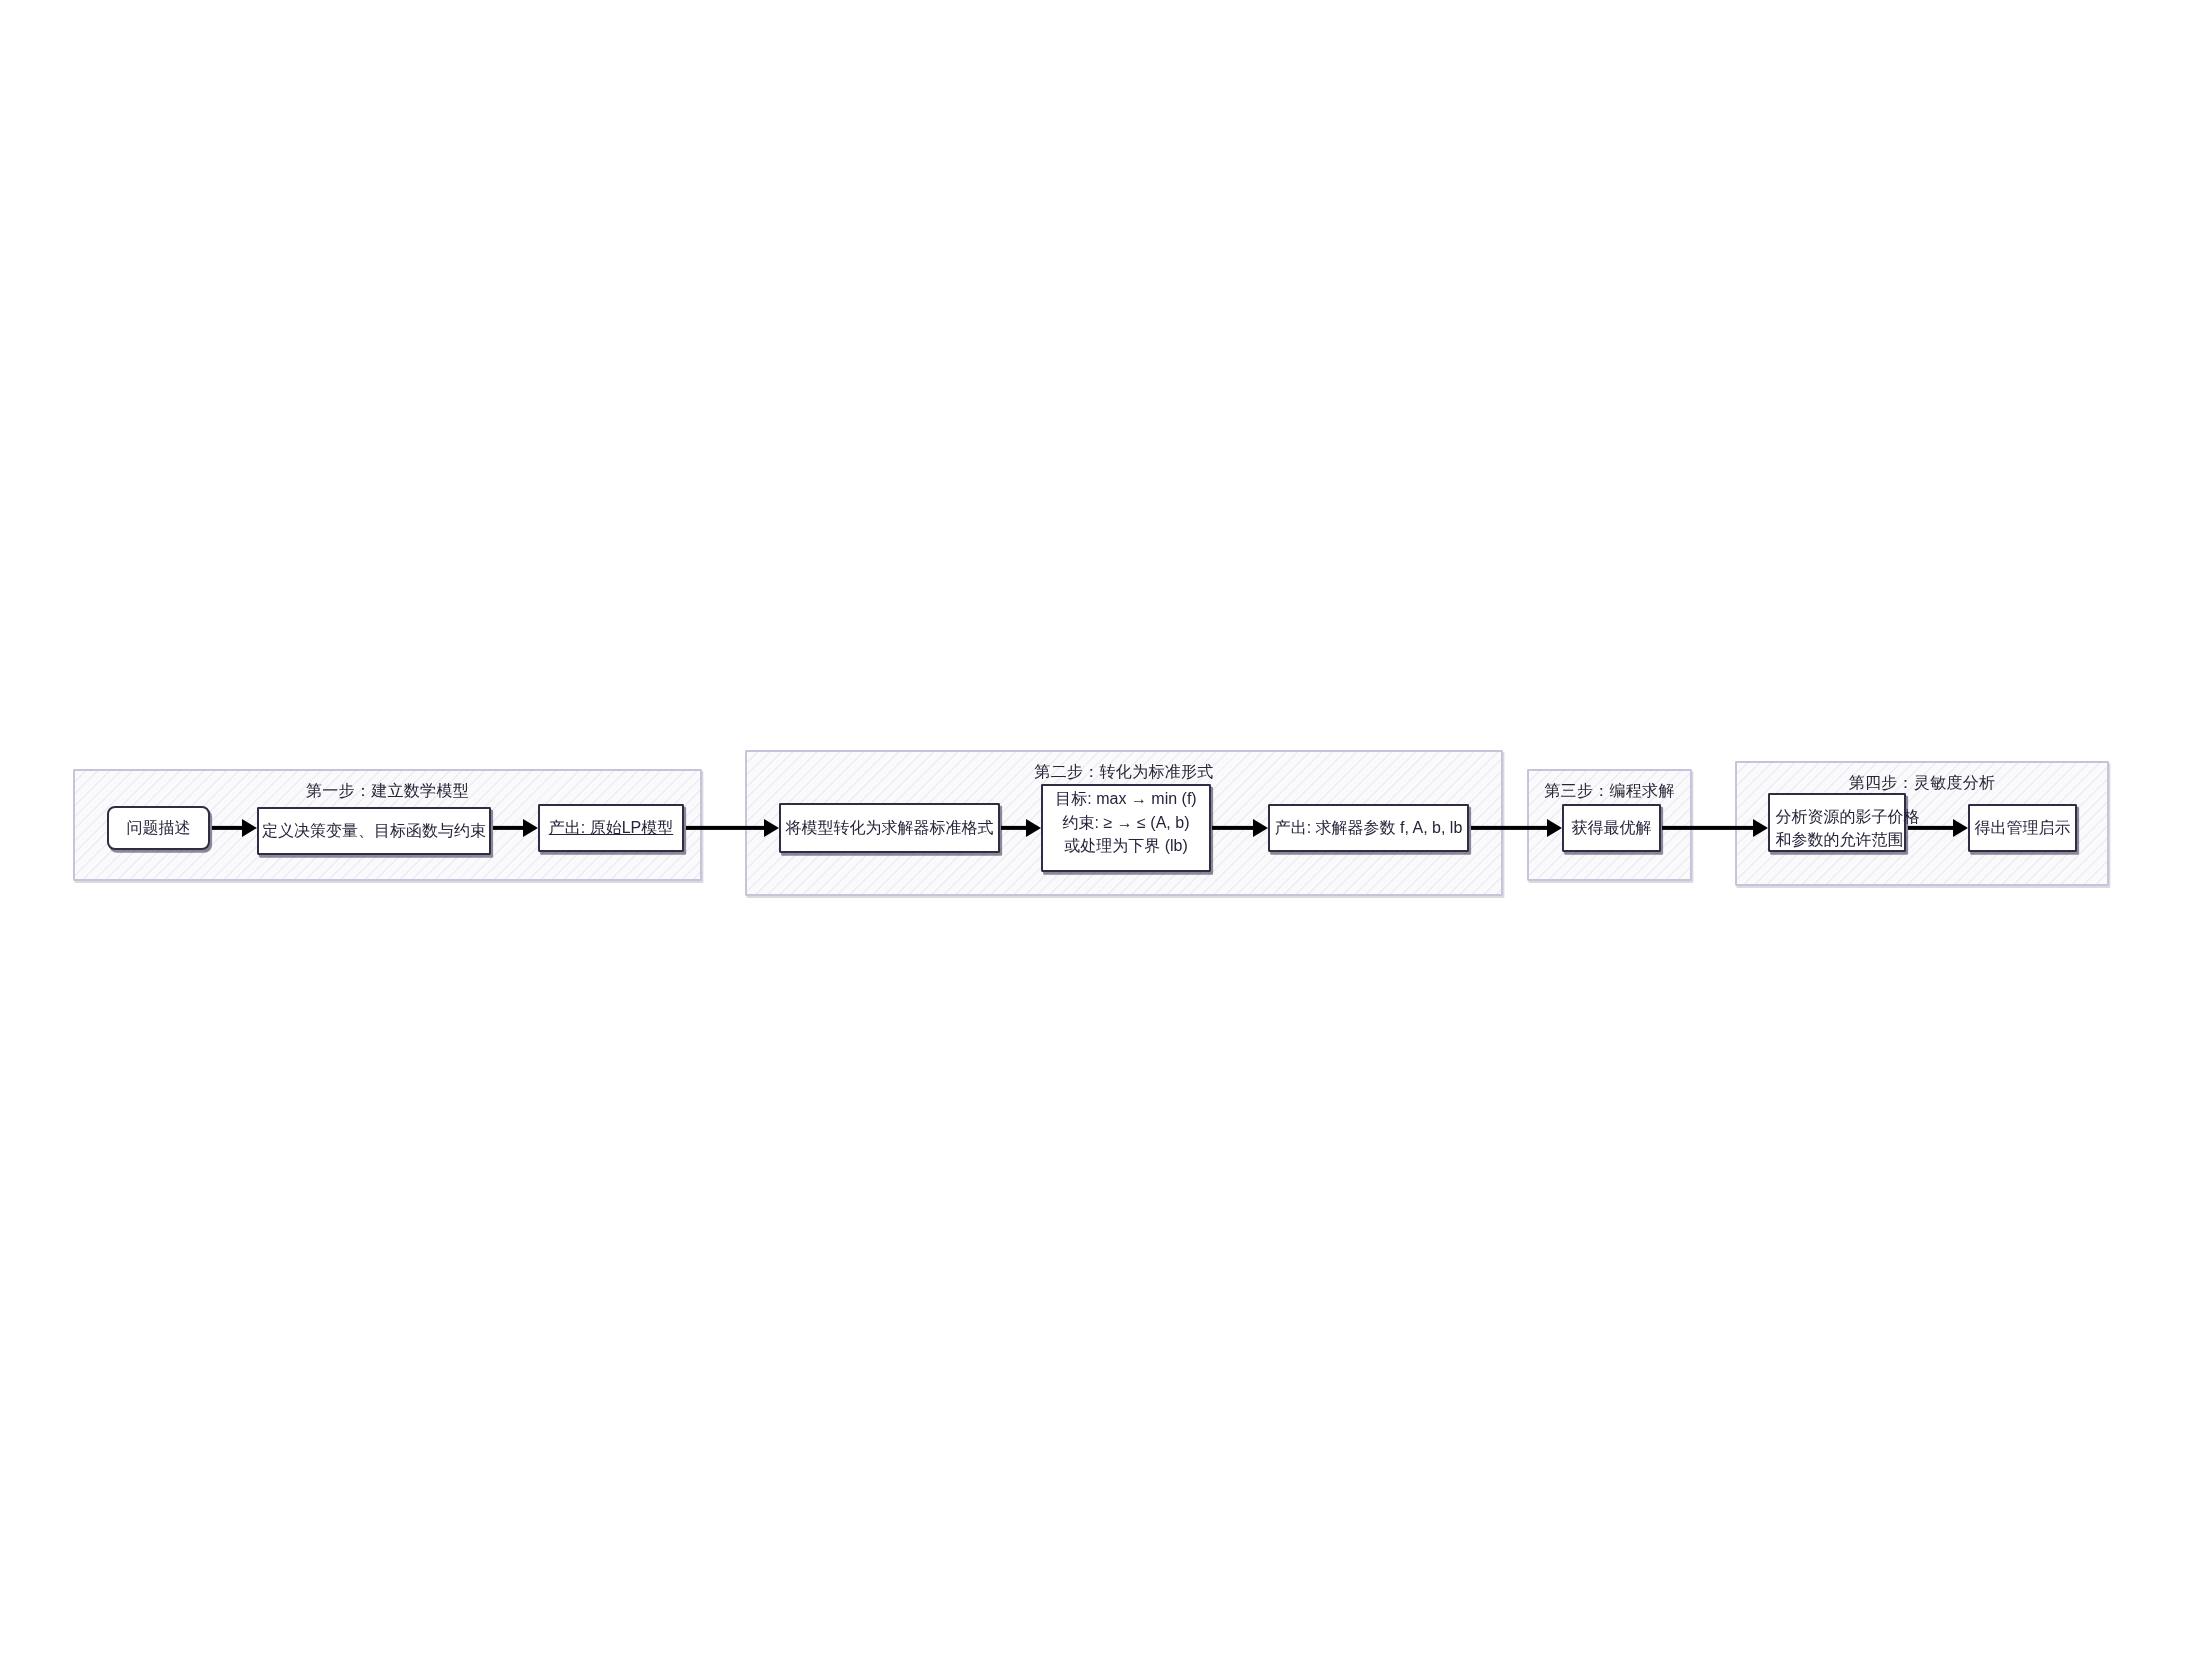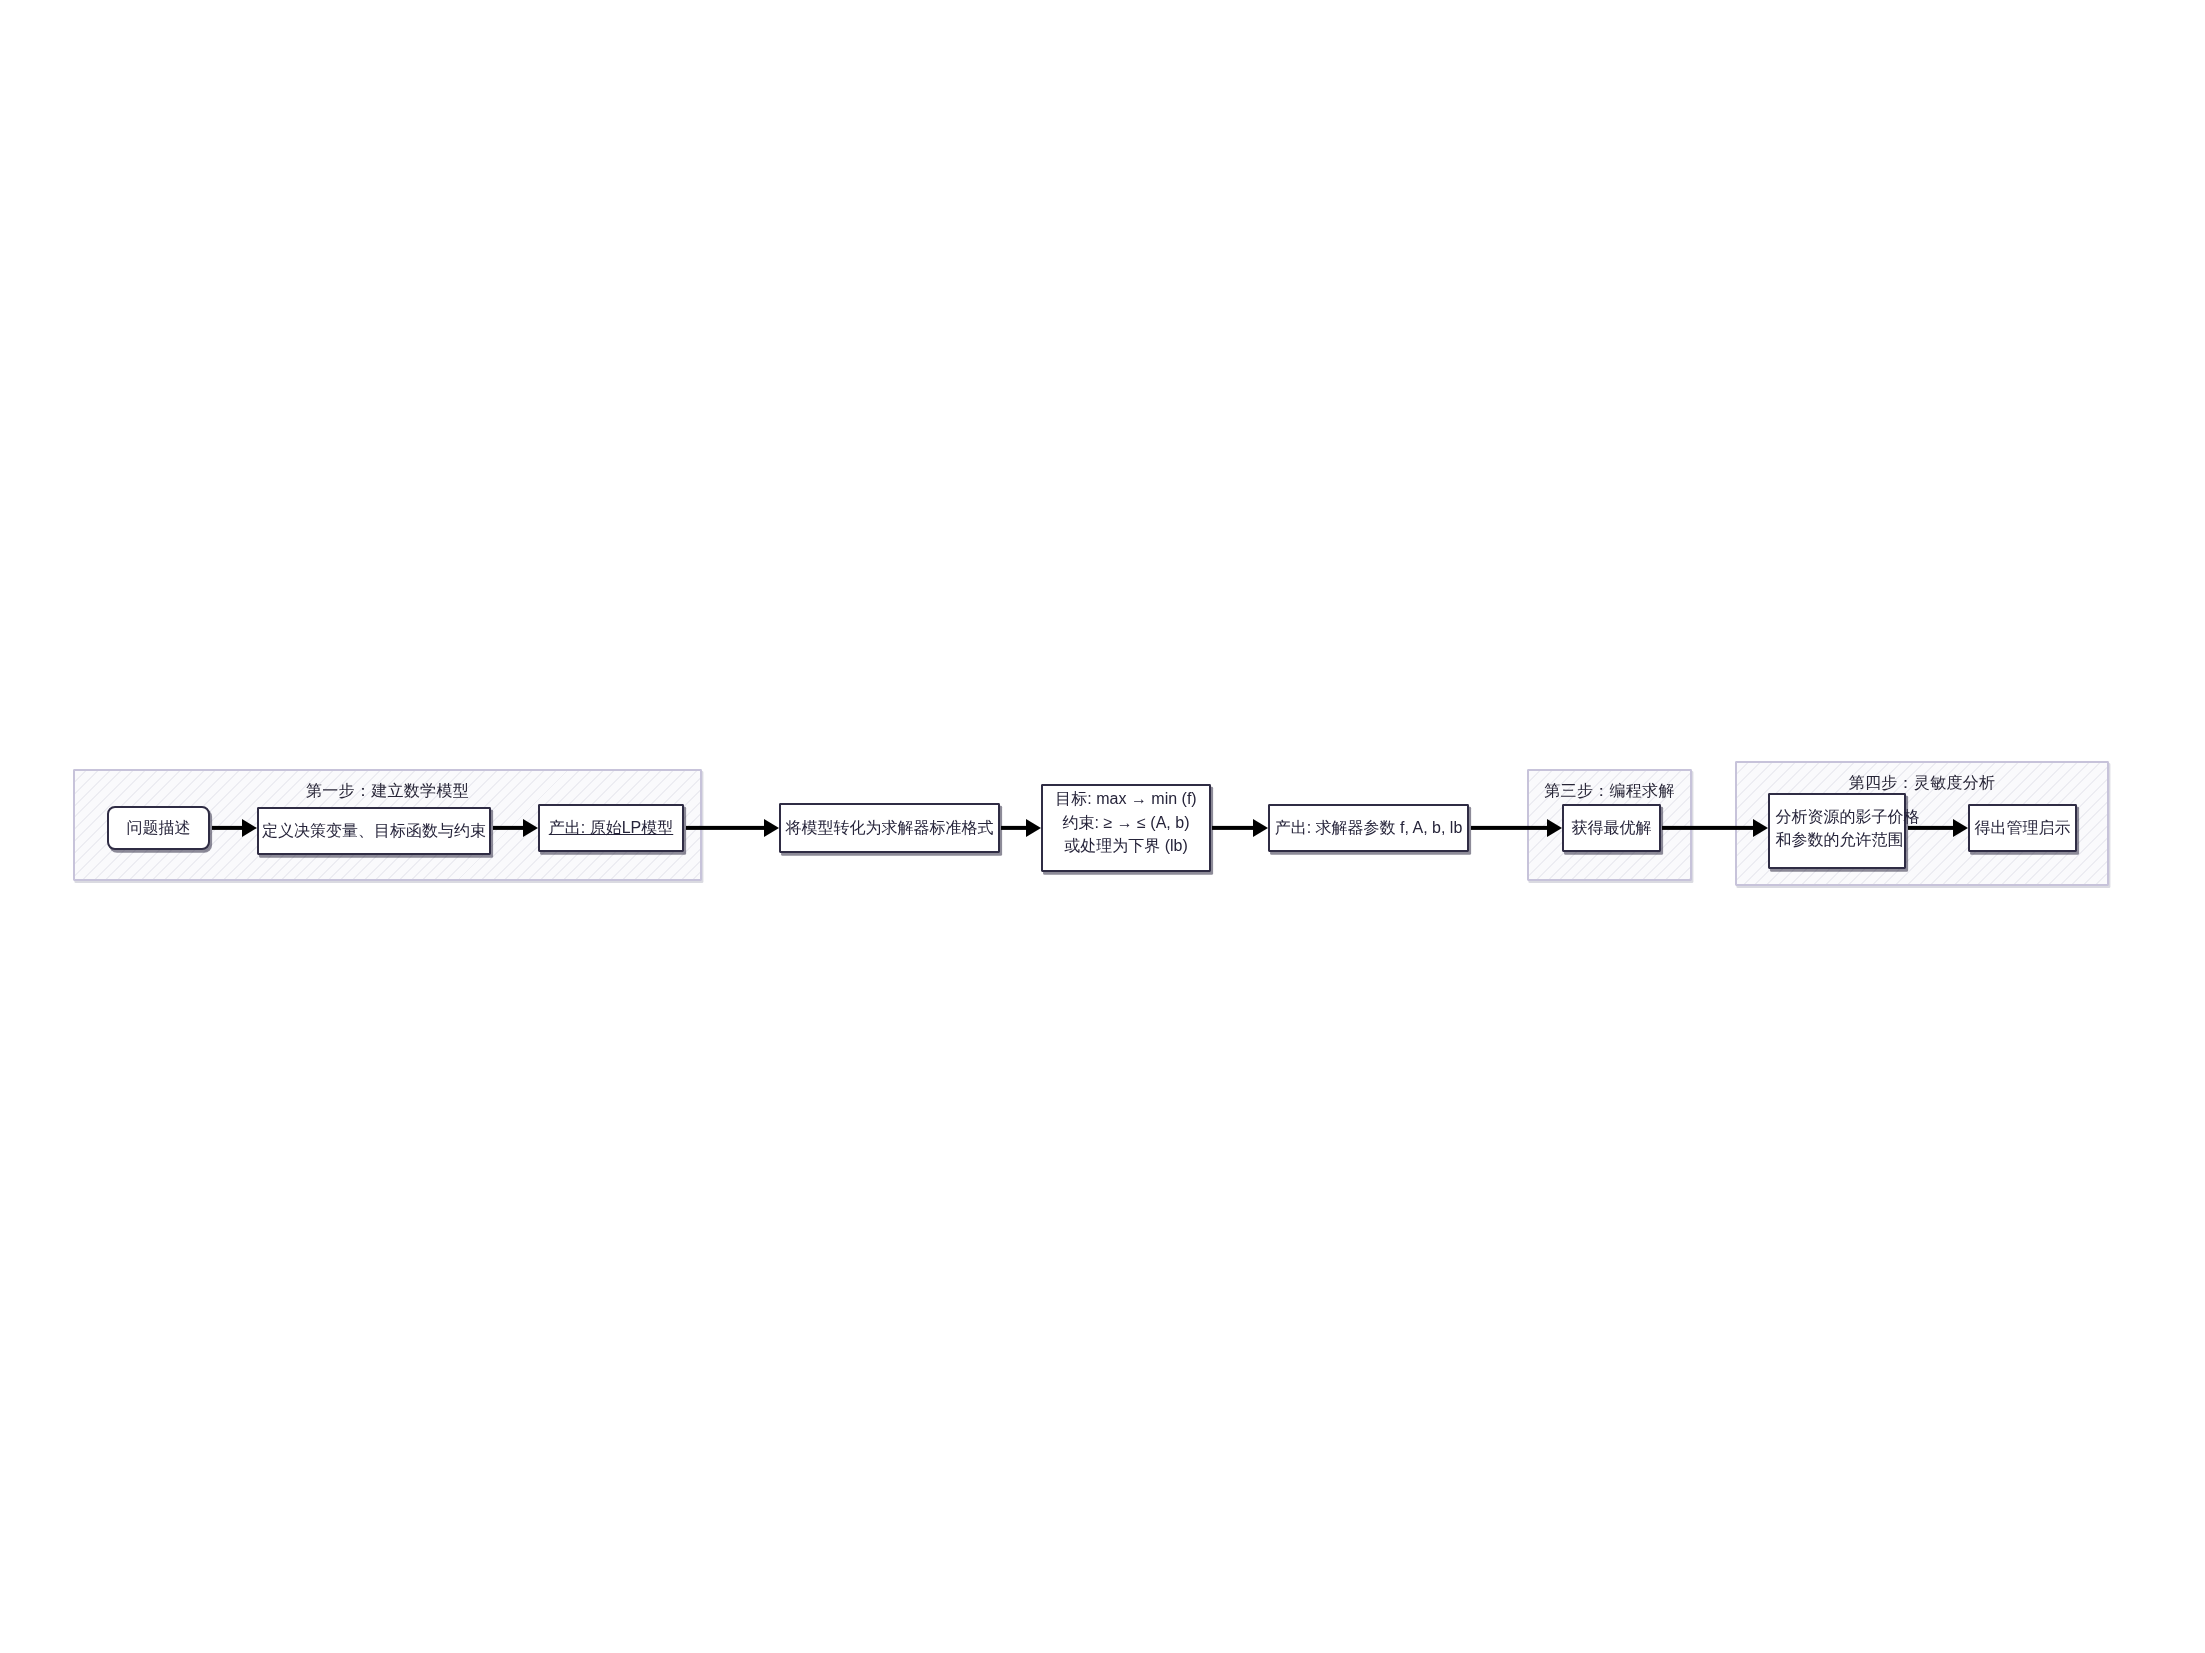--- a/index.html
+++ b/index.html
@@ -113,20 +113,23 @@
   </div>
 
   <div class="node" style="left:257px; top:807px; width:234px; height:48px;">
     <span class="nl">定义决策变量、目标函数与约束</span>
   </div>
 
   <div class="node" style="left:538px; top:804px; width:146px; height:48px;text-decoration:underline;">
     <span class="nl">产出: 原始LP模型</span>
   </div>
 
+  <div class="cluster" style="left:745px; top:750px; width:758px; height:146px;">
+    <div class="cluster-title">第二步：转化为标准形式</div>
+  </div>
 
   <div class="node" style="left:779px; top:803px; width:221px; height:50px;">
     <span class="nl">将模型转化为求解器标准格式</span>
   </div>
 
   <div class="node" style="left:1041px; top:784px; width:170px; height:88px; display:block; ">
     <span class="nl">目标: max → min (f)</span>
     <span class="nl">约束: ≥ → ≤ (A, b)</span>
     <span class="nl">或处理为下界 (lb)</span>
   </div>
@@ -140,21 +143,21 @@
   </div>
 
   <div class="node" style="left:1562px; top:804px; width:99px; height:48px;">
     <span class="nl">获得最优解</span>
   </div>
 
   <div class="cluster" style="left:1735px; top:761px; width:374px; height:125px;">
     <div class="cluster-title">第四步：灵敏度分析</div>
   </div>
 
-  <div class="node" style="left:1768px; top:793px; width:138px; height:76px; display:block; padding-top:9.6px;">
+  <div class="node" style="left:1768px; top:793px; width:138px; height:59px; display:block; padding-top:9.6px;">
     <span class="nl">分析资源的影子价格</span>
     <span class="nl">和参数的允许范围</span>
   </div>
 
   <div class="node" style="left:1968px; top:804px; width:109px; height:48px;">
     <span class="nl">得出管理启示</span>
   </div>
 
   <div class="edge" style="left:212px; top:828px; width:45px;">
     <div class="shaft" style="width:32px;"></div>

